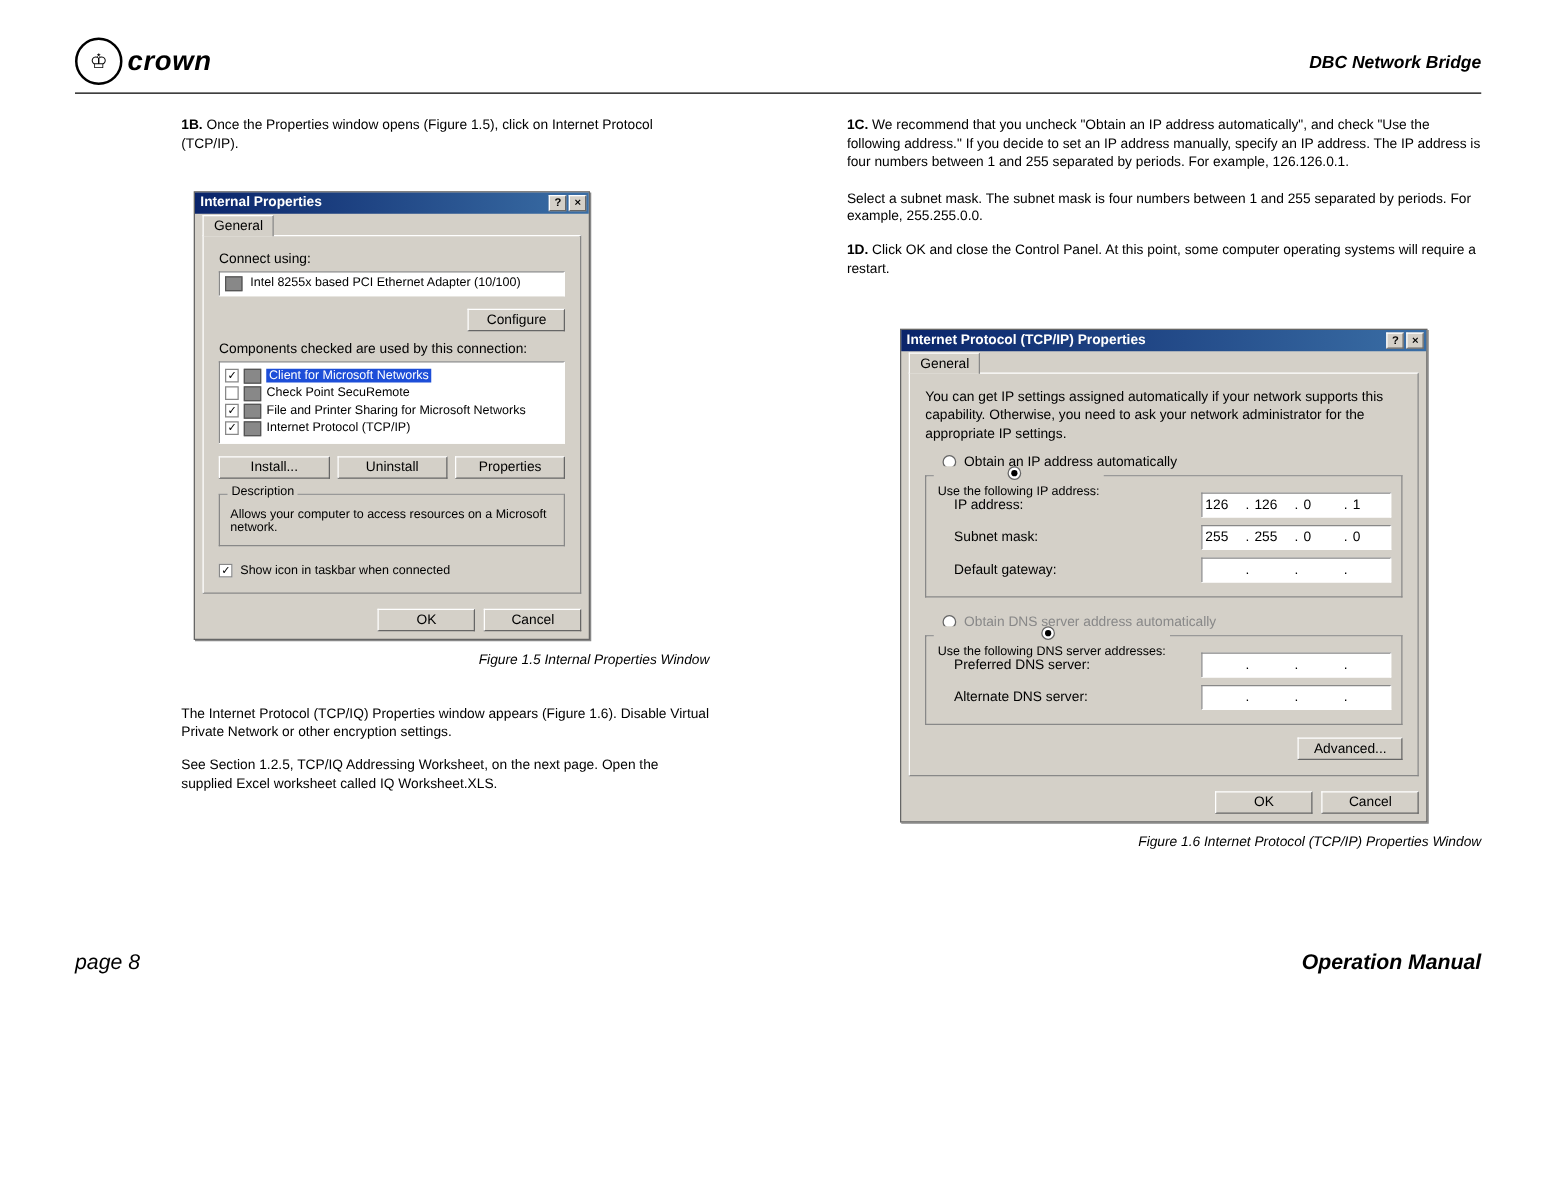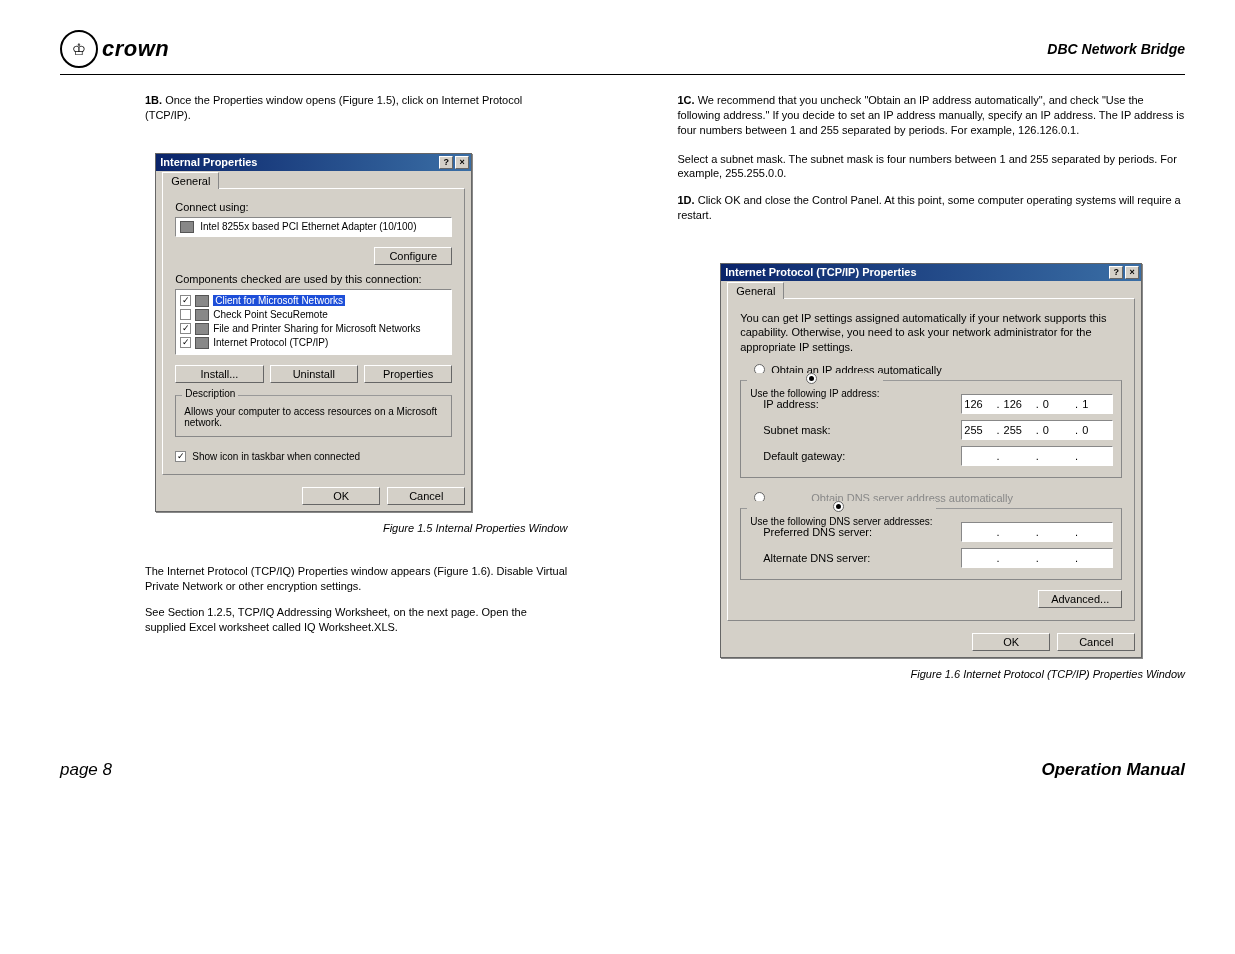--- a/index.html
+++ b/index.html
@@ -435,21 +435,21 @@
                     <span class="ip-dot">.</span>
                   <span class="ip-oct"></span>
                     <span class="ip-dot">.</span>
                   <span class="ip-oct"></span>
                     <span class="ip-dot">.</span>
                   <span class="ip-oct"></span>
                 </span>
               </div>
             </div>
 
-            <div class="radio-row disabled-text" style="margin-top:14px;gap:40px;">
+            <div class="radio-row disabled-text" style="margin-top:14px;">
               <span class="radio"></span>
               <span>Obtain DNS server address automatically</span>
             </div>
 
             <div class="groupbox" style="margin-top:4px;">
               <span class="gtitle" style="display:flex;align-items:center;gap:4px;">
                 <span class="radio checked"></span>
                 <span>Use the following DNS server addresses:</span>
               </span>
               <div class="ip-row">

